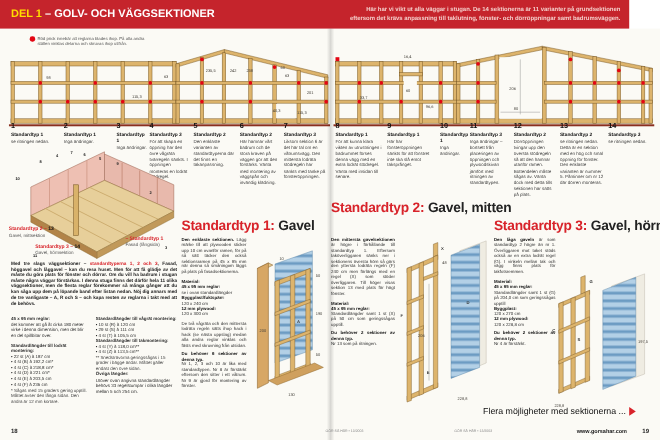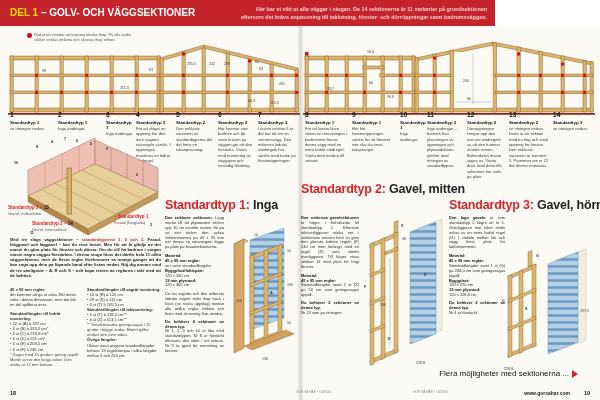--- a/index.html
+++ b/index.html
@@ -1,21 +1,21 @@
 <!DOCTYPE html>
 <html><head>
 <meta charset="utf-8">
 <style>
   html,body{margin:0;padding:0}
   body{width:600px;height:400px;position:relative;background:#ffffff;
        font-family:"Liberation Sans",sans-serif;color:#222;overflow:hidden;
        -webkit-font-smoothing:antialiased}
   .abs{position:absolute}
   
-  .hdr{position:absolute;top:0;left:0;width:495px;height:26px;background:#c5242c}
+  .hdr{position:absolute;top:0;left:0;width:572px;height:26px;background:#c5242c}
   .hdr-left{position:absolute;left:10px;top:7px;font-size:10px;font-weight:bold;white-space:nowrap}
   .hdr-part{color:#ffdd00}
   .hdr-title{color:#ffffff}
   .hdr-right{position:absolute;right:8px;top:5px;text-align:right;font-size:5.4px;
              line-height:1.5;color:#f4cfcb;font-weight:bold;white-space:nowrap}
   .page{position:absolute;left:0;top:26px;width:600px;height:374px;background:#fbfaf5}
   .gutter{position:absolute;left:297px;top:26px;width:7px;height:374px;
           background:linear-gradient(to right,rgba(0,0,0,0),rgba(0,0,0,0.14),rgba(0,0,0,0))}
   
   .legend{position:absolute;left:34px;top:32px;font-size:3.9px;line-height:1.3;color:#555;width:130px}
@@ -342,21 +342,21 @@
   <div class="bullet">29 st (S) à 111 cm</div>
   <div class="bullet">4 st (T) à 105,5 cm</div>
   <div class="h">Standardlängder till takmontering:</div>
   <div class="bullet">4 st (Y) à 118,0 cm**</div>
   <div class="bullet">4 st (Z) à 113,5 cm**</div>
   <div class="note">** Snedsträvorna geringssågas i 15 grader i bägge ändar. Måttet gäller endast den övre sidan.</div>
   <div class="h">Övriga längder:</div>
   <div>Utöver ovan angivna standardlängder behövs 33 regelstumpar i olika längder mellan 5 och 254 cm.</div>
 </div>
 
-<div class="art-h" style="left:165px;top:198px"><span class="red">Standardtyp 1:</span><span> Inga</span></div>
+<div class="art-h" style="left:165px;top:198px"><span class="red">Standardtyp 1:</span><span> Gavel</span></div>
 <div class="art-body" style="left:165px;top:216px;width:59px">
   <b>Den enklaste sektionen. </b><span>Lägg märke till att plywooden sticker upp 10 cm ovanför ramen, för på så sätt täcker den också sektionsramen på 45 x 95 mm när denna så småningom läggs på plats på fasadsektionerna.</span>
   <div style="height:4px"></div>
   <b>Material:</b><br>
   <b>45 x 95 mm reglar:</b>
   <div>se i ovan standardlängder</div>
   <b>Byggplast/fuktspärr:</b>
   <div>120 x 240 cm</div>
   <b>12 mm plywood:</b>
   <div>120 x 300 cm</div>

